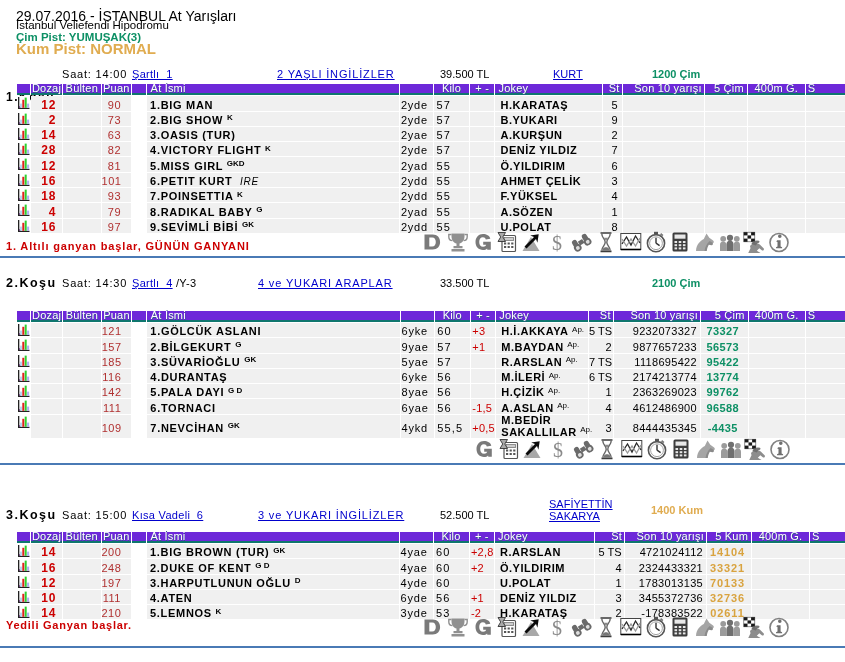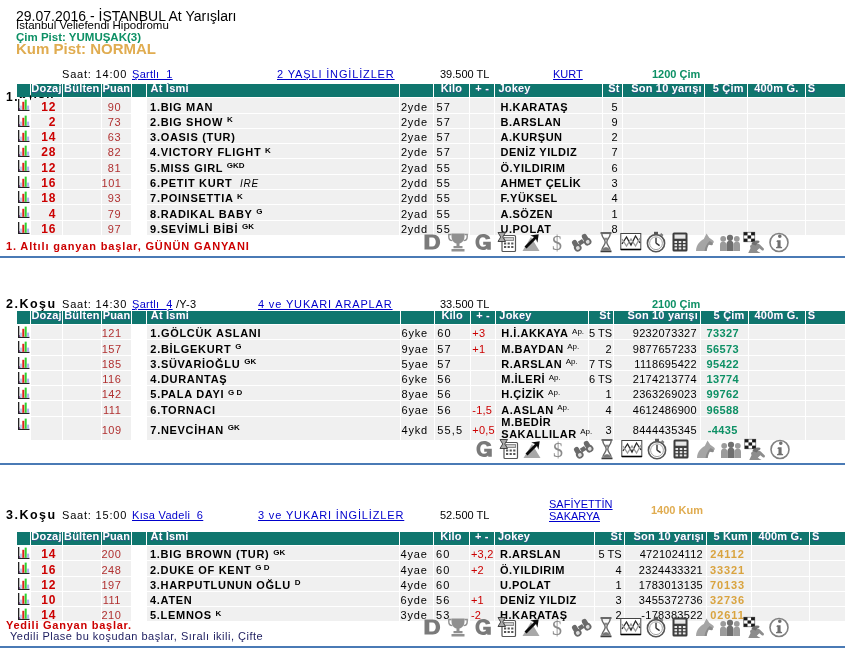--- a/index.html
+++ b/index.html
@@ -5,22 +5,22 @@
 html,body{margin:0;padding:0;background:#fff;}
 #page{position:relative;width:845px;height:662px;overflow:hidden;background:#fff;
   font-family:"Liberation Sans",sans-serif;font-size:11px;color:#000;}
 .abs{position:absolute;}
 a,.lnk{color:#0000cc;text-decoration:underline;}
 .grn{color:#0d9065;font-weight:bold;}
 .tan{color:#e0ac50;font-weight:bold;}
 .red{color:#cc0000;font-weight:bold;}
 .navy{color:#1c1c5e;}
 table.t{position:absolute;border-collapse:separate;border-spacing:1px 1px;table-layout:fixed;width:851px;}
-.t th{background:#0f766e;color:#fff;font-weight:bold;font-size:11px;height:9px;line-height:9.5px;
-  padding:0;border-bottom:4px solid #0f766e;text-align:center;white-space:nowrap;
+.t th{background:#6d28d9;color:#fff;font-weight:normal;font-size:11px;height:9px;line-height:9.5px;
+  padding:0;border-bottom:2px solid #0f766e;text-align:center;white-space:nowrap;
   text-shadow:0.5px 0.5px 0.5px #335a88;letter-spacing:0.2px;}
 .t td{background:#f0f0f0;height:10.9px;padding:3.3px 0 0 0;font-size:11px;line-height:11px;
   white-space:nowrap;overflow:visible;vertical-align:top;}
 .t th.l,.t td.l{text-align:left;padding-left:4px;}
 .t th.r,.t td.r{text-align:right;padding-right:2px;}
 .t td.doz{color:#cc0000;font-weight:bold;text-align:right;padding-right:5.5px;font-size:12px;letter-spacing:1px;}
 .t td.pu{color:#b03030;text-align:right;padding-right:10px;font-size:11px;letter-spacing:0.5px;}
 .t td.at{font-weight:bold;padding-left:3.5px;letter-spacing:0.7px;}
 .t td.age{padding-left:1px;letter-spacing:0.8px;}
 .t td.ki{padding-left:2.5px;letter-spacing:1.2px;}
@@ -138,21 +138,21 @@
             </svg>
           </td>
           <td class="doz">2</td>
           <td></td>
           <td class="pu">73</td>
           <td class="gp"></td>
           <td class="at">2.BIG SHOW <sup>K</sup></td>
           <td class="age">2yde</td>
           <td class="ki">57</td>
           <td class="pm"></td>
-          <td class="jo">B.ARSLAN</td>
+          <td class="jo">B.YUKARI</td>
           <td class="st">9</td>
           <td class="s10"></td>
           <td class="c5"></td>
           <td></td>
           <td></td>
         </tr>
         <tr>
           <td class="icn">
             <svg class="ico" width="12" height="12" viewBox="0 0 12 12">
               <rect x="0" y="0" width="1.3" height="12" fill="#222"></rect>
@@ -439,21 +439,21 @@
           </g>
           <path fill="#8d8d8d" d="M7 15c2.8-4 7.5-3.8 10-1.2l3.8 3.8c.6 1.3-.9 2.5-2 1.6l-2.5-2-2.5 2.5 3.8 2.2v.6H5l2.5-5.3z"></path>
           <path fill="#6f6f6f" d="M10 10.2l4.5 1.6-1.6 2.8-4.5-1.6z"></path>
           <ellipse cx="14" cy="10.8" rx="2.6" ry="1.4" fill="#777"></ellipse>
         </svg></span><span style="display:inline-block;width:24.7px;text-align:center;vertical-align:top;"><svg class="ico" width="22" height="22" viewBox="0 0 22 22">
           <circle cx="11" cy="11.5" r="9" fill="none" stroke="#808080" stroke-width="1.6"></circle>
           <path fill="#6f6f6f" d="M9.2 9.3h3.4v6.2l1.5.8v1H8v-1l1.5-.8v-4.4L8.2 10.5zM10 5.2a1.8 1.8 0 1 1 3.6 0 1.8 1.8 0 0 1-3.6 0z"></path>
         </svg></span></div>
 <div class="rule" style="top:255.5px;"></div>
 
-<div class="rh" style="left:0;top:297px;width:686px;">
+<div class="rh" style="left:0;top:276px;width:686px;">
 <span class="abs" style="left:6px;font-weight:bold;font-size:12.5px;letter-spacing:1.5px;">2.Koşu</span>
 <span class="abs" style="left:62px;letter-spacing:0.8px;">Saat: 14:30</span>
 <span class="abs" style="left:132px;letter-spacing:0.3px;"><span class="lnk">Şartlı&nbsp;&nbsp;4</span> /Y-3</span>
 <span class="abs lnk" style="left:258px;letter-spacing:0.85px;">4 ve YUKARI ARAPLAR</span>
 <span class="abs" style="left:440px;">33.500 TL</span>
 <span class="abs grn" style="left:652px;">2100 Çim</span>
 </div>
 
 <table class="t" style="left:16px;top:309.5px;" id="t2">
       <colgroup>
@@ -836,25 +836,25 @@
               <rect x="9.1" y="6.6" width="2" height="4.2" fill="#b0b0f0"></rect>
             </svg>
           </td>
           <td class="doz">14</td>
           <td></td>
           <td class="pu">200</td>
           <td class="gp"></td>
           <td class="at">1.BIG BROWN (TUR) <sup>GK</sup></td>
           <td class="age">4yae</td>
           <td class="ki">60</td>
-          <td class="pm">+3,2</td>
+          <td class="pm">+2,8</td>
           <td class="jo">R.ARSLAN</td>
           <td class="st">5 TS</td>
           <td class="s10">4721024112</td>
-          <td class="c5k">24112</td>
+          <td class="c5k">14104</td>
           <td></td>
           <td></td>
         </tr>
         <tr>
           <td class="icn">
             <svg class="ico" width="12" height="12" viewBox="0 0 12 12">
               <rect x="0" y="0" width="1.3" height="12" fill="#222"></rect>
               <rect x="0" y="10.8" width="11.5" height="1.2" fill="#222"></rect>
               <rect x="1.5" y="9" width="1.5" height="2" fill="#440066"></rect>
               <rect x="2" y="6.6" width="2" height="4.2" fill="#b8d8ee"></rect>
@@ -956,21 +956,20 @@
           <td class="st">2</td>
           <td class="s10">-178383522</td>
           <td class="c5k">02611</td>
           <td></td>
           <td></td>
         </tr>
       </tbody>
     </table>
 
 <div class="abs red" style="left:6px;top:618.5px;letter-spacing:0.75px;">Yedili Ganyan başlar.</div>
-<div class="abs navy" style="left:10px;top:630px;letter-spacing:0.5px;">Yedili Plase bu koşudan başlar, Sıralı ikili, Çifte</div>
 <div class="abs" id="icons3" style="left:421px;top:616px;"><span style="display:inline-block;width:24.7px;text-align:center;vertical-align:top;"><svg class="ico" width="22" height="22" viewBox="0 0 22 22">
           <path fill="#7a7a7a" fill-rule="evenodd" d="M2.5 3.5h8.2c4.6 0 7.4 3 7.4 7.5s-2.8 7.5-7.4 7.5H2.5zM7.3 6.5v9h2.9c2.4 0 3.6-1.8 3.6-4.5s-1.2-4.5-3.6-4.5z"></path>
         </svg></span><span style="display:inline-block;width:24.7px;text-align:center;vertical-align:top;"><svg class="ico" width="22" height="22" viewBox="0 0 22 22">
           <path fill="#909090" d="M4.5 2.5h13v3c0 3.8-2.4 6.3-5 7V15h3v2.2h-9V15h3v-2.5c-2.6-.7-5-3.2-5-7z"></path>
           <path fill="none" stroke="#909090" stroke-width="1.4" d="M4.5 3.5H1.8v2.2c0 2.2 1.6 3.8 3.6 3.8M17.5 3.5h2.7v2.2c0 2.2-1.6 3.8-3.6 3.8"></path>
           <rect x="4.5" y="18" width="13" height="2.5" fill="#909090"></rect>
         </svg></span><span style="display:inline-block;width:24.7px;text-align:center;vertical-align:top;"><svg class="ico" width="22" height="22" viewBox="0 0 22 22">
           <path fill="#7a7a7a" fill-rule="evenodd" d="M11 3c3.5 0 6.5 1.5 7.3 4.7l-4.5.9C13.4 7 12.4 6.3 11 6.3c-2.4 0-3.8 1.7-3.8 4.7s1.5 4.7 3.9 4.7c1.6 0 2.8-.7 3.1-2h-3v-3h7.6v8h-3.5l-.2-1.3c-.9 1-2.3 1.6-4.1 1.6-4.4 0-7.5-3-7.5-7.9S6.6 3 11 3z"></path>
         </svg></span><span style="display:inline-block;width:24.7px;text-align:center;vertical-align:top;"><svg class="ico" width="22" height="22" viewBox="0 0 22 22">
           <rect x="6" y="4.5" width="13.5" height="16" rx="1" fill="#fff" stroke="#555" stroke-width="1.2"></rect>

